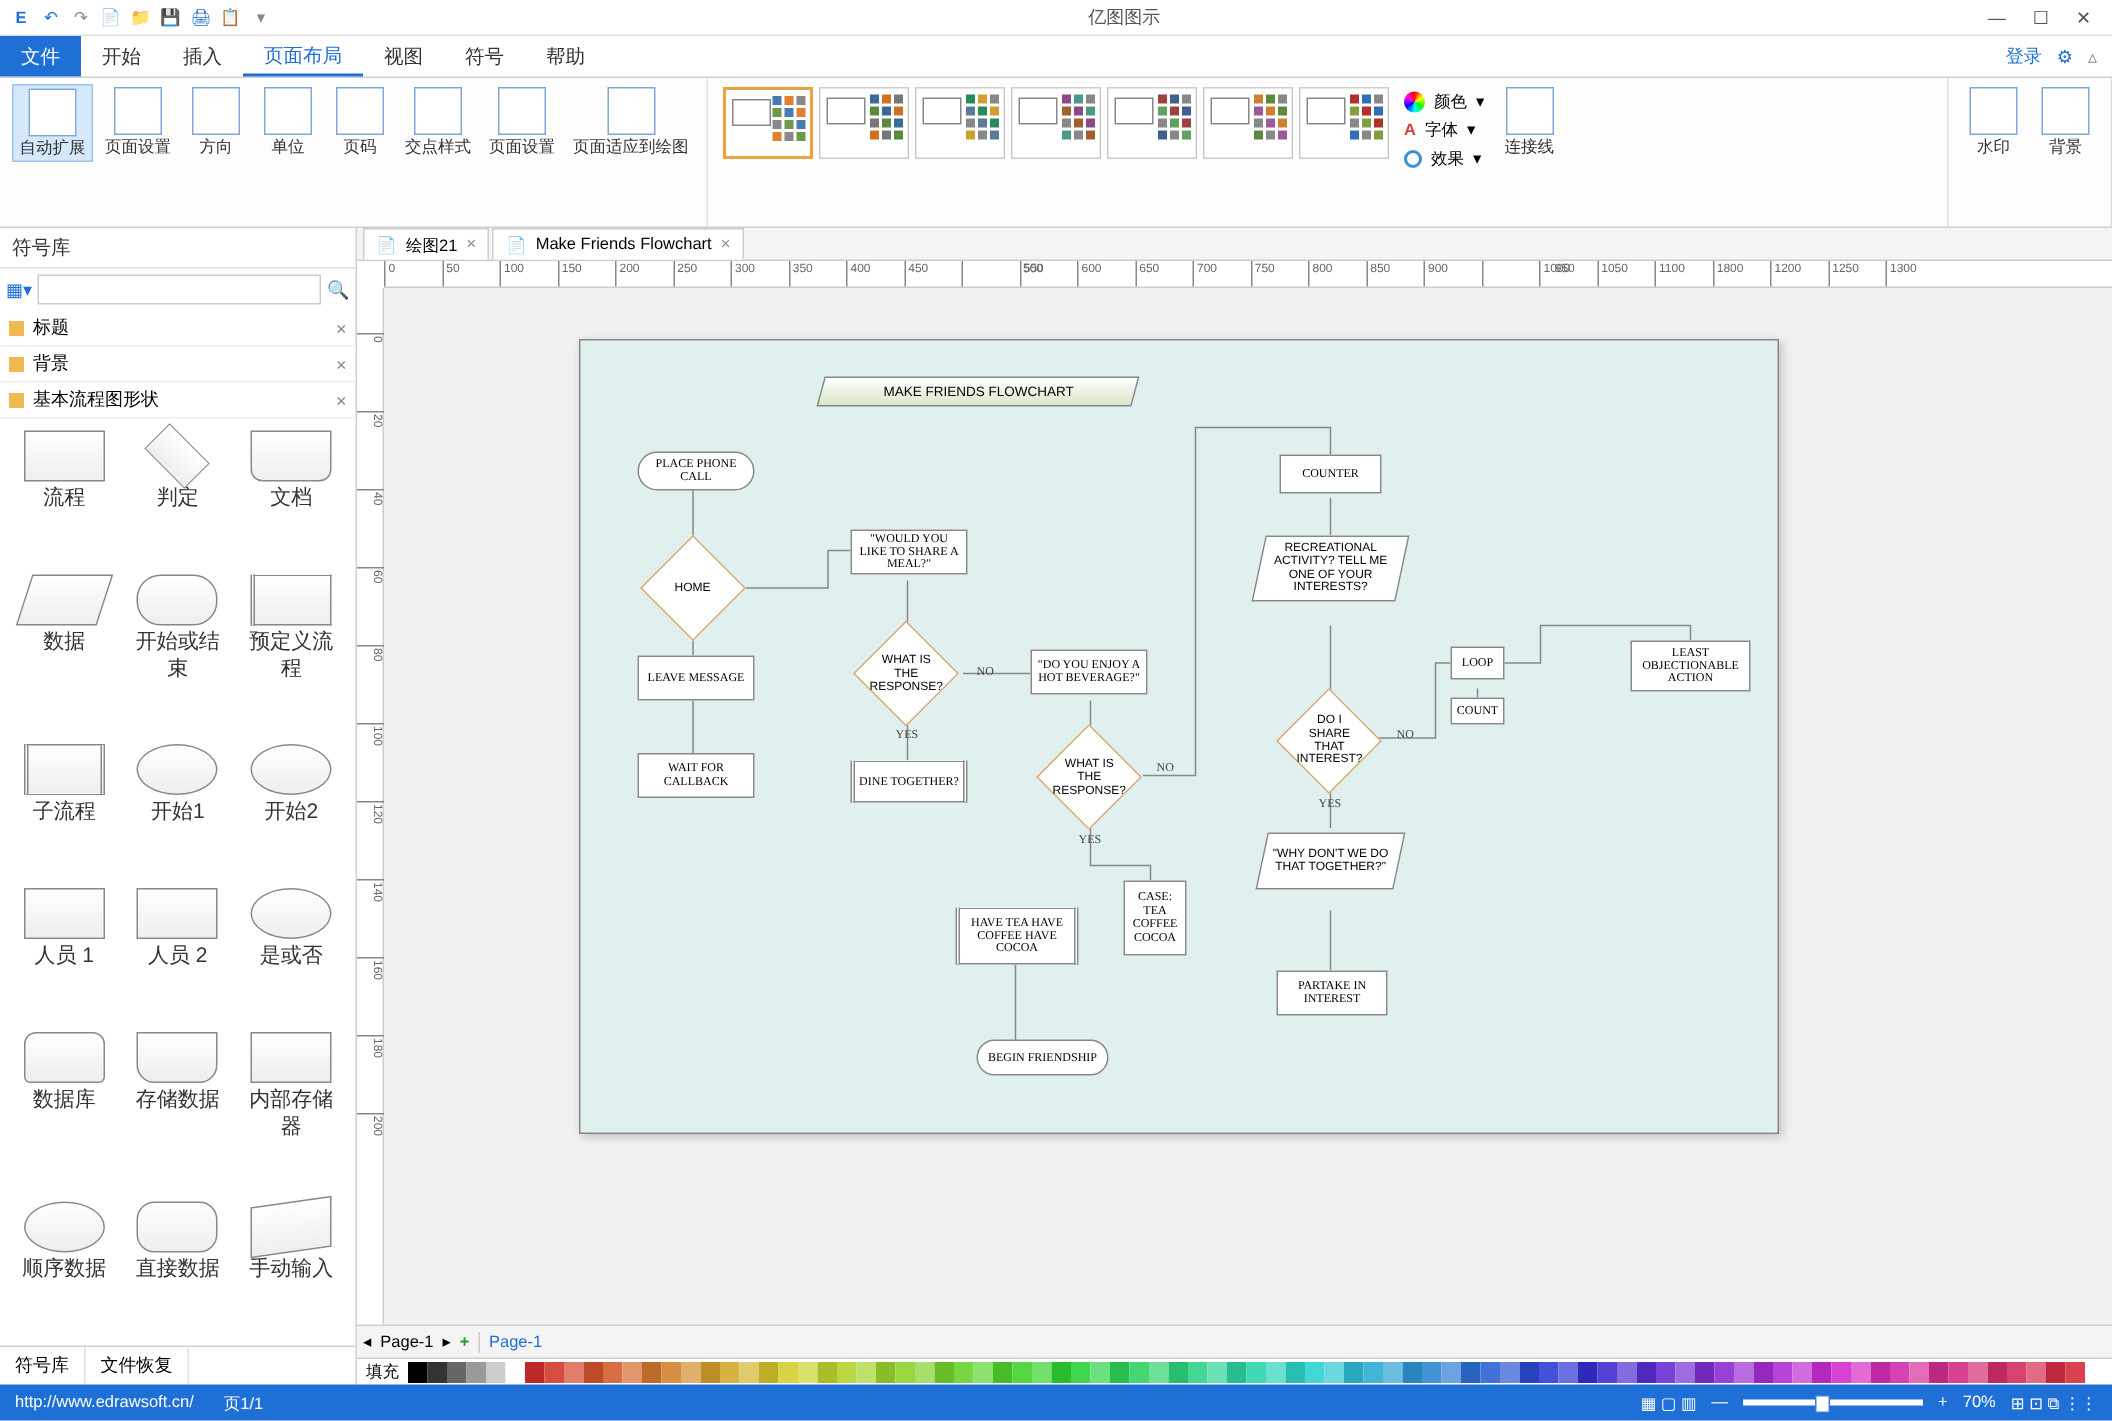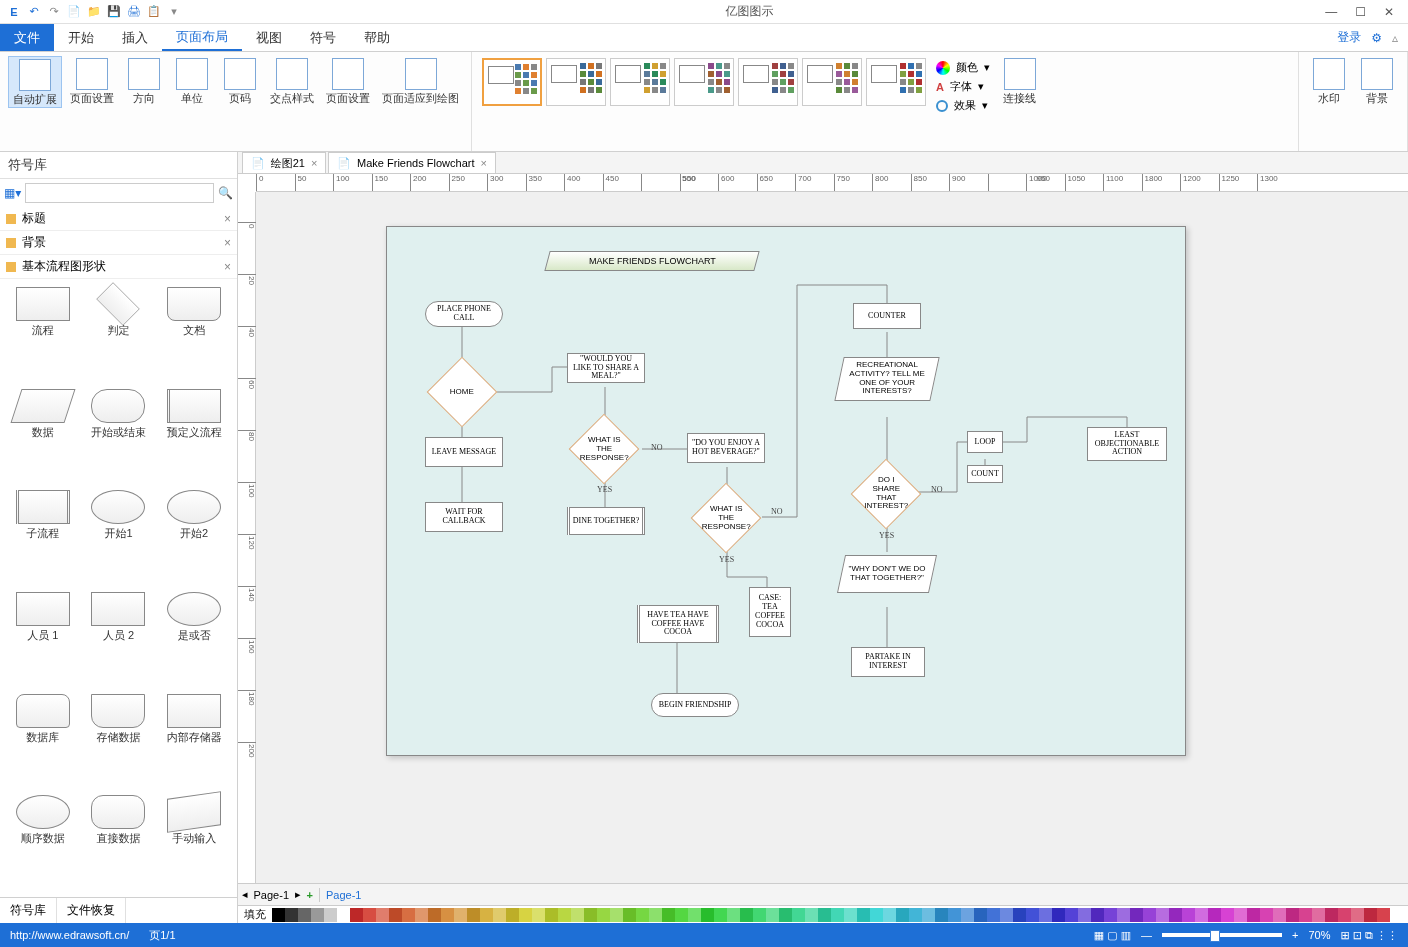--- a/index.html
+++ b/index.html
@@ -34,21 +34,21 @@
 .sidepanel { width:238px; background:#fff; border-right:1px solid #d0d0d0; display:flex; flex-direction:column; }
 .sp-title { padding:4px 8px; font-size:13px; color:#333; border-bottom:1px solid #e0e0e0; }
 .sp-search { display:flex; padding:4px; gap:4px; align-items:center; }
 .sp-search input { flex:1; border:1px solid #ccc; height:20px; padding:0 4px; font-size:11px; }
 .sp-cat { display:flex; align-items:center; padding:3px 6px; border-bottom:1px solid #eee; cursor:pointer; font-size:12px; }
 .sp-cat .sq { width:10px; height:10px; background:#f0b850; margin-right:6px; }
 .sp-cat .x { margin-left:auto; color:#888; }
 .sp-shapes { flex:1; overflow-y:auto; padding:6px; display:grid; grid-template-columns:repeat(3,1fr); gap:4px 2px; }
 .shpitem { display:flex; flex-direction:column; align-items:center; cursor:pointer; padding:2px; }
 .shpitem .shp { width:54px; height:34px; border:1px solid #888; background:linear-gradient(#fff,#eee); margin-bottom:2px; }
-.shpitem .lbl { font-size:11px; color:#333; text-align:center; }
+.shpitem .lbl { font-size:14px; color:#333; text-align:center; }
 .sp-foot { display:flex; border-top:1px solid #d0d0d0; }
 .sp-foot div { padding:4px 10px; font-size:12px; cursor:pointer; border-right:1px solid #e0e0e0; }
 .canvas-area { flex:1; display:flex; flex-direction:column; position:relative; }
 .doctabs { height:22px; background:#f4f4f4; display:flex; align-items:stretch; border-bottom:1px solid #ccc; padding-left:4px; }
 .doctab { display:flex; align-items:center; padding:0 8px; border:1px solid #ccc; border-bottom:none; background:#fff; margin-right:2px; font-size:11px; gap:6px; cursor:pointer; }
 .doctab.active { background:#fff; }
 .doctab .x { color:#888; }
 .ruler-h { height:18px; background:#fff; border-bottom:1px solid #ccc; margin-left:18px; position:relative; overflow:hidden; font-size:8px; color:#666; }
 .ruler-h .tick { position:absolute; top:0; border-left:1px solid #888; height:18px; padding-left:2px; }
 .workspace { flex:1; display:flex; overflow:hidden; }

